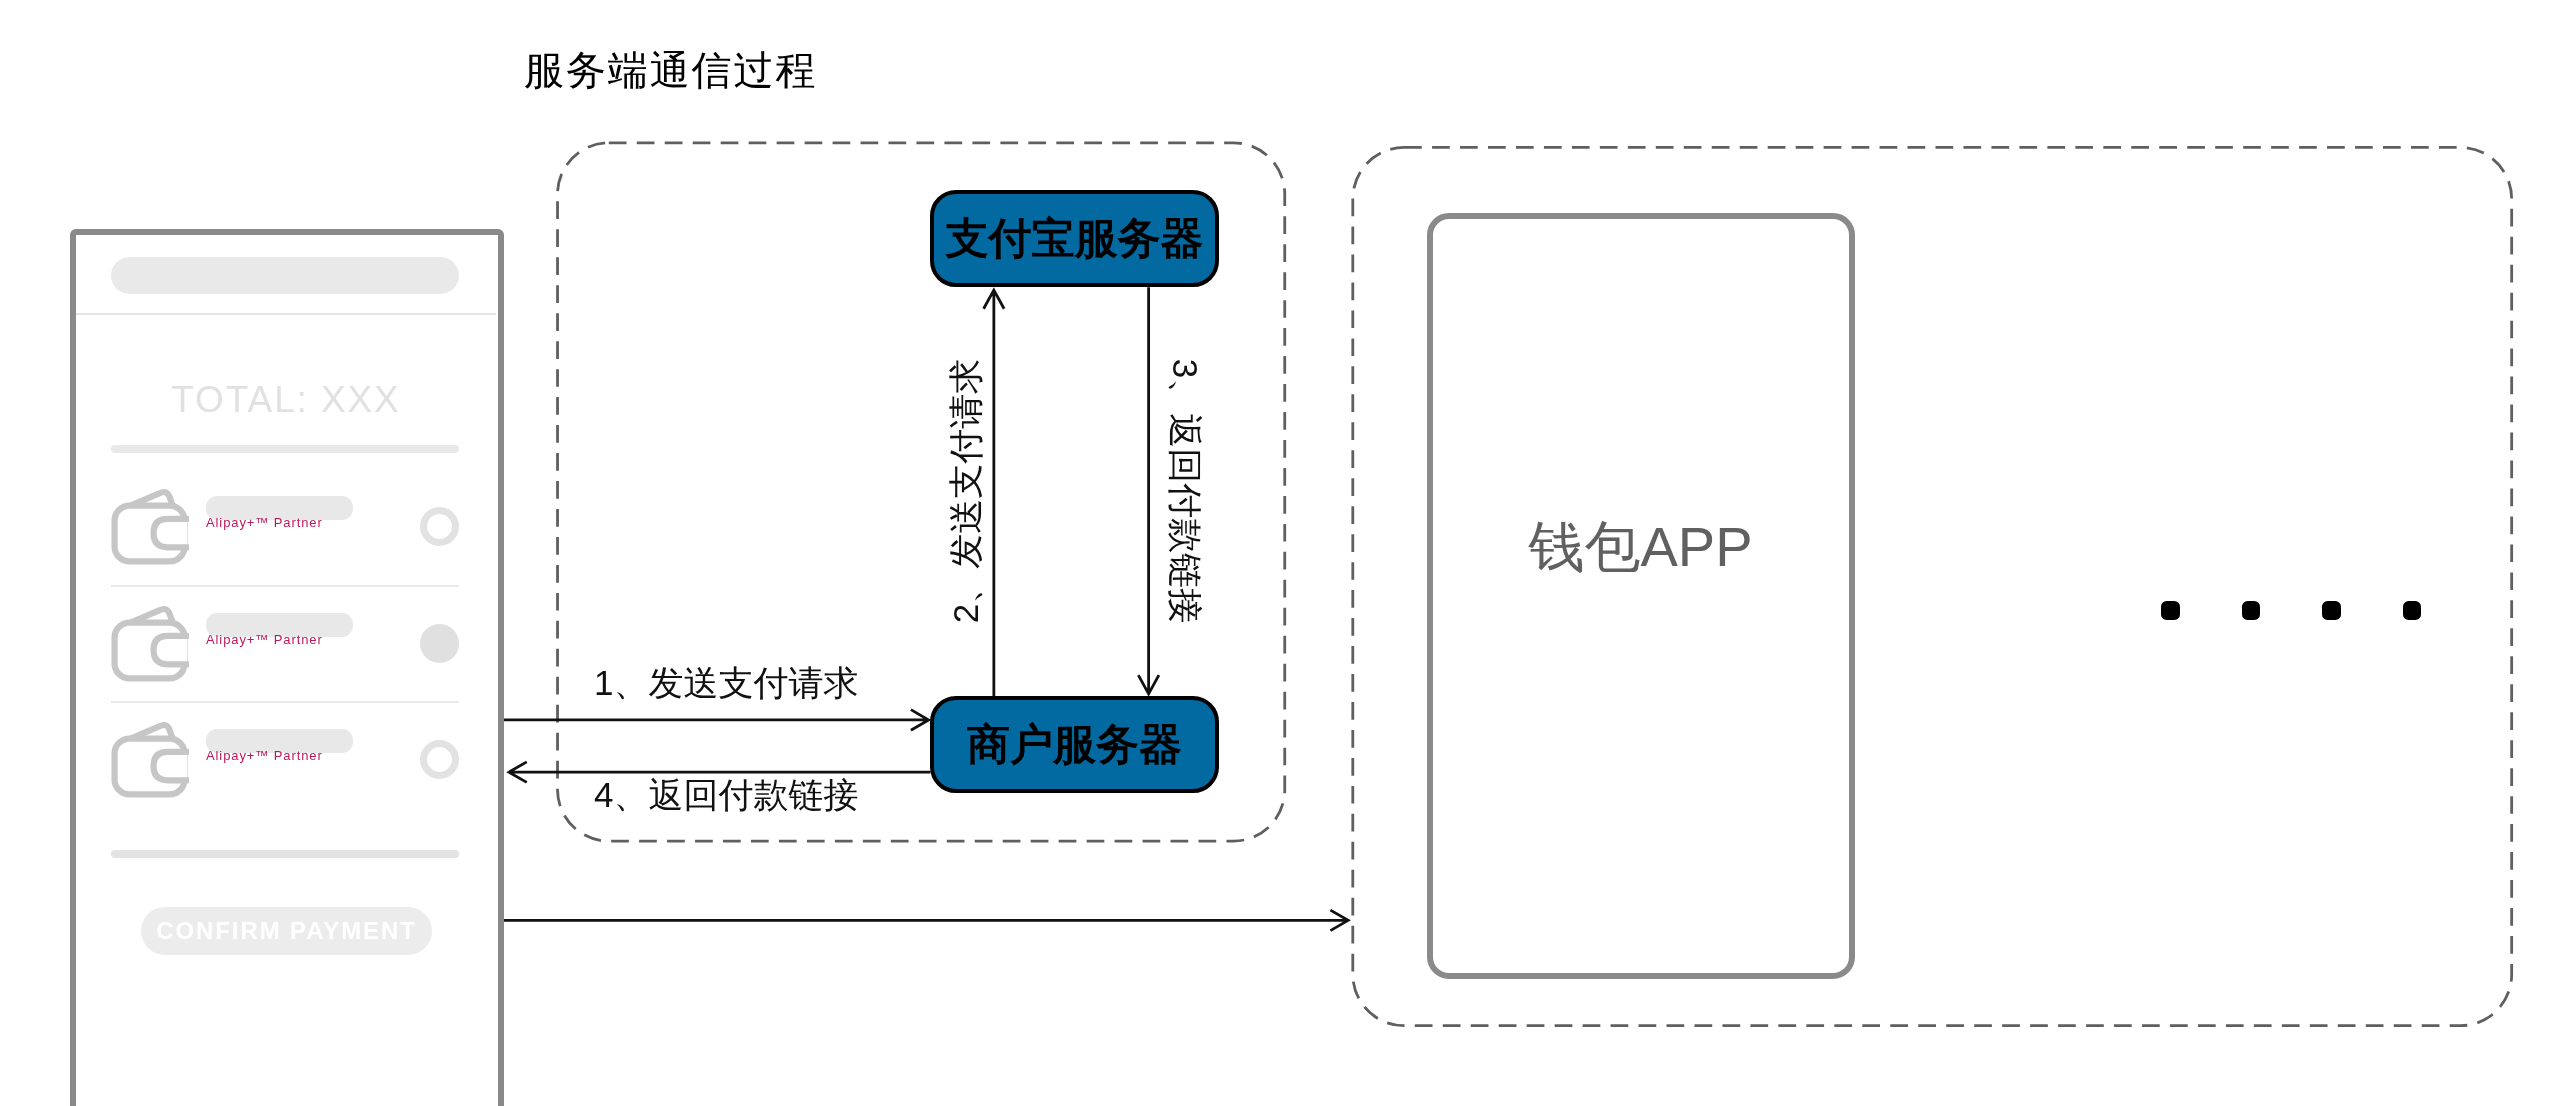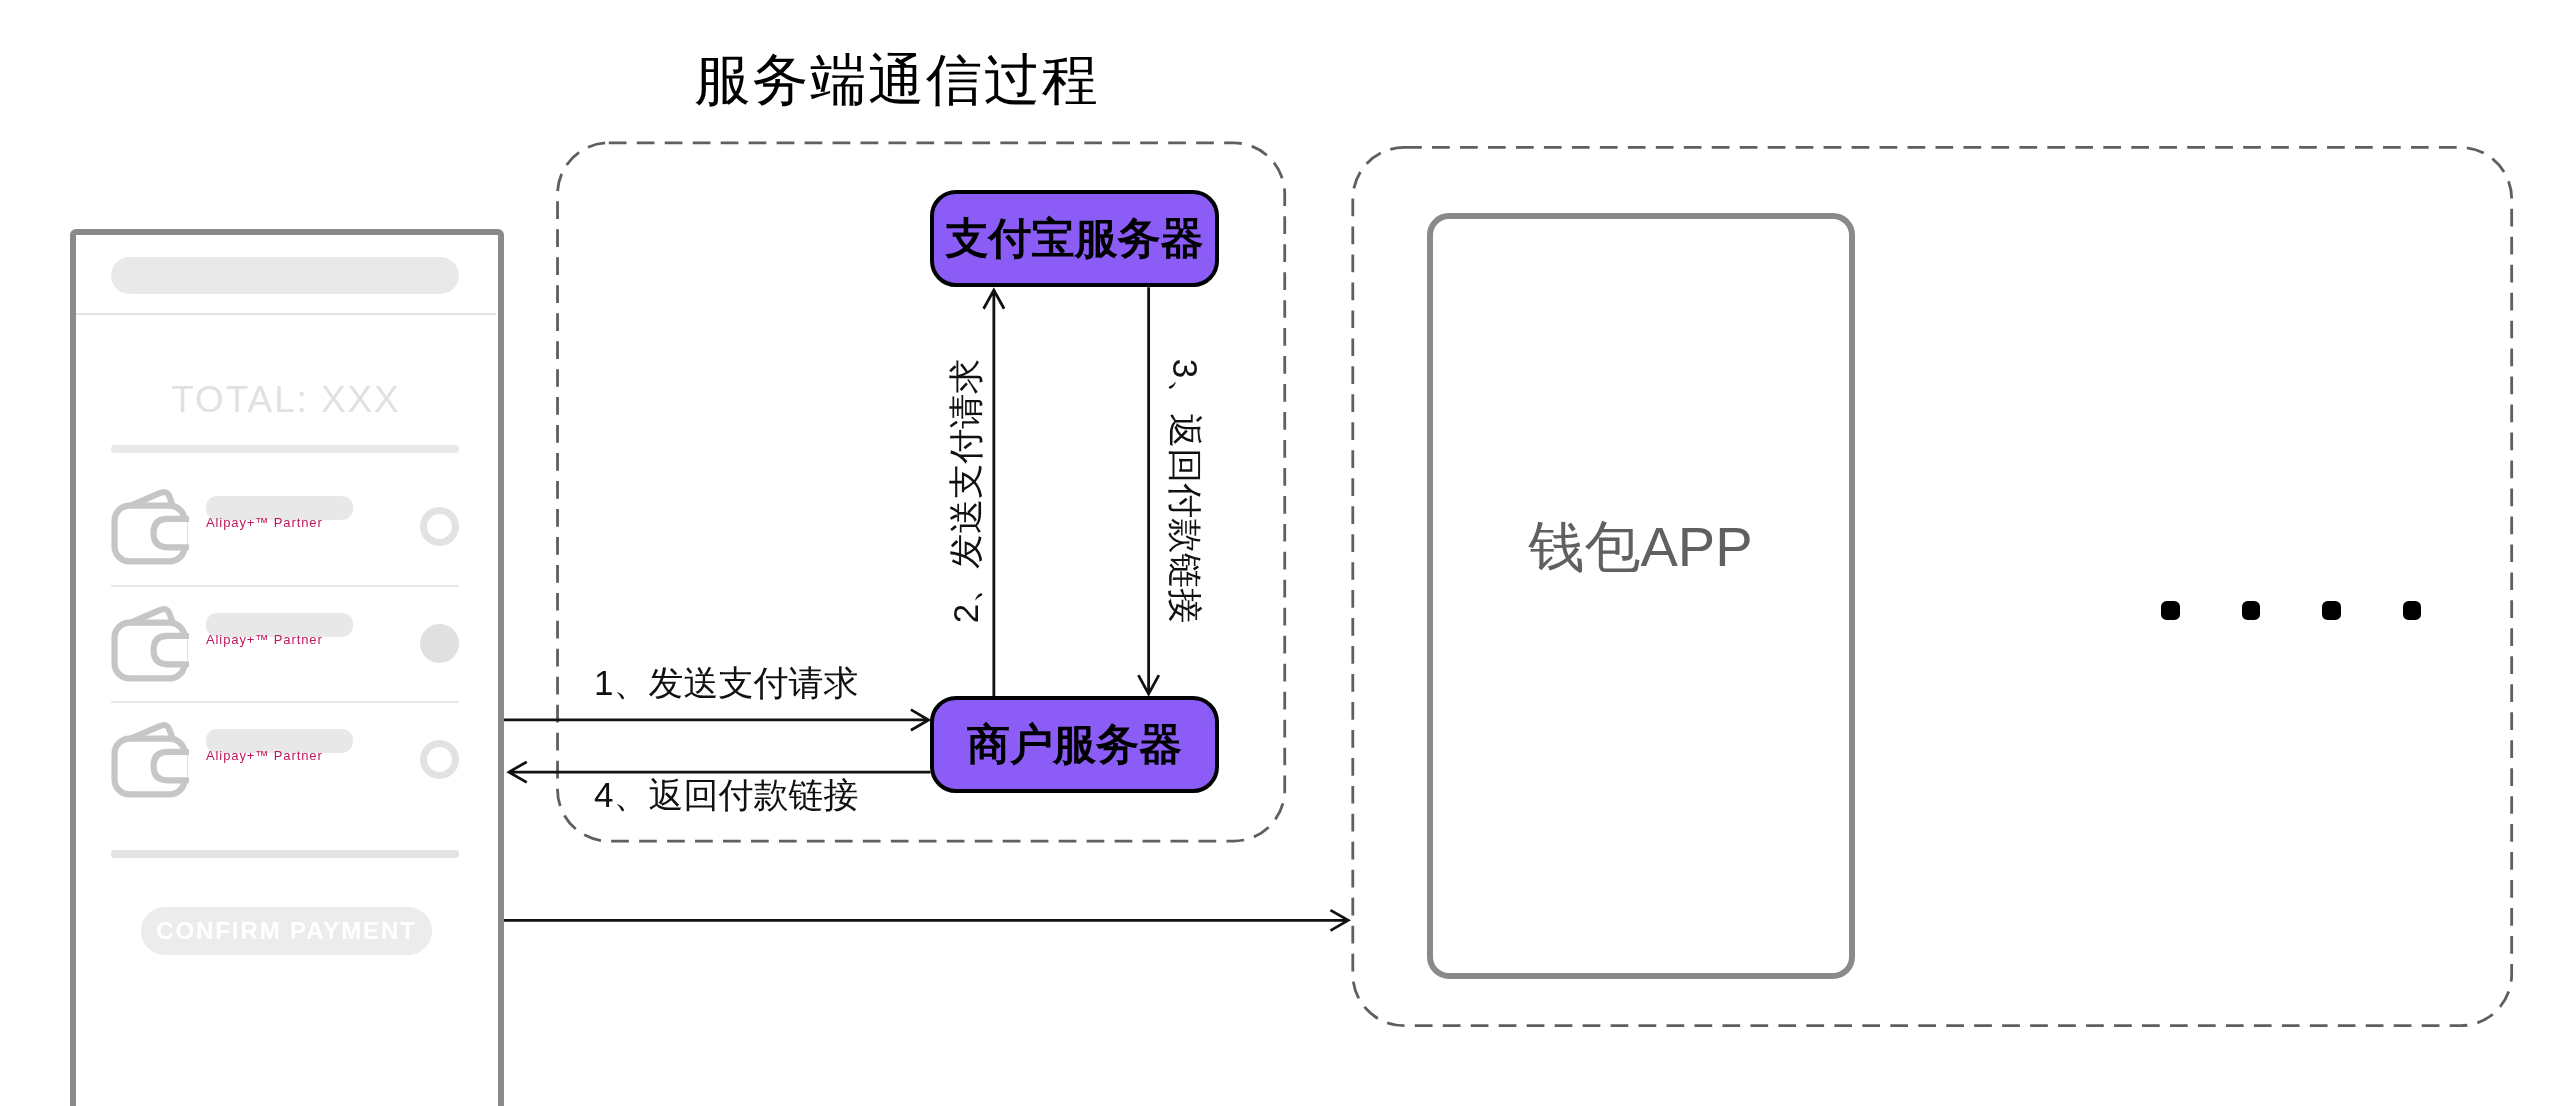--- a/index.html
+++ b/index.html
@@ -5,22 +5,22 @@
   html,body{margin:0;padding:0;background:#fff;}
   .canvas{
     position:relative;width:2576px;height:1107px;background:#ffffff;overflow:hidden;
     font-family:"Liberation Sans","DejaVu Sans",sans-serif;
   }
   .abs{position:absolute;}
   svg.flow-layer{position:absolute;left:0;top:0;width:2576px;height:1107px;}
 
   
   .diagram-title{
-    left:524px;top:43px;width:746px;text-align:center;
-    font-size:56px;font-weight:500;color:#000;letter-spacing:1.9px;white-space:nowrap;
+    left:524px;top:43px;width:746px;
+    font-size:40px;font-weight:500;color:#000;letter-spacing:1.9px;white-space:nowrap;
   }
 
   
   .checkout-phone{
     left:70px;top:229px;width:434px;height:960px;box-sizing:border-box;
     border:6.5px solid #8a8a8a;border-radius:6px;background:#fff;
   }
   .cp-header-bar{left:35px;top:22.4px;width:348px;height:37px;border-radius:18.6px;background:#e9e9e9;}
   .cp-header-divider{left:0;top:78px;width:420px;height:1.9px;background:#e3e3e3;}
   .cp-total{left:0;top:144px;width:420px;text-align:center;font-size:37px;letter-spacing:1.9px;color:#e1e1e1;white-space:nowrap;}
@@ -33,21 +33,21 @@
   .radio{position:absolute;left:309px;top:19.6px;width:39px;height:39px;border-radius:50%;box-sizing:border-box;border:7.5px solid #e2e2e2;background:#fff;}
   .radio.selected{border:none;background:#e0e0e0;}
   .cp-confirm{
     left:65px;top:672px;width:291px;height:48px;border-radius:24px;background:#ececec;
     display:flex;align-items:center;justify-content:center;
     color:#ffffff;font-weight:bold;font-size:24px;letter-spacing:1.9px;white-space:nowrap;
   }
 
   
   .server-box{
-    width:289px;height:97px;box-sizing:border-box;border:4.7px solid #000;border-radius:26px;background:#8b5cf6;
+    width:289px;height:97px;box-sizing:border-box;border:4.7px solid #000;border-radius:26px;background:#0369a1;
     display:flex;align-items:center;justify-content:center;
     font-size:43px;font-weight:bold;color:#000;white-space:nowrap;
   }
   .alipay-box{left:930px;top:190px;}
   .merchant-box{left:930px;top:696px;}
 
   
   .step-label{font-size:35px;color:#111;white-space:nowrap;}
   .step-1{left:594px;top:660px;}
   .step-4{left:594px;top:772px;}

